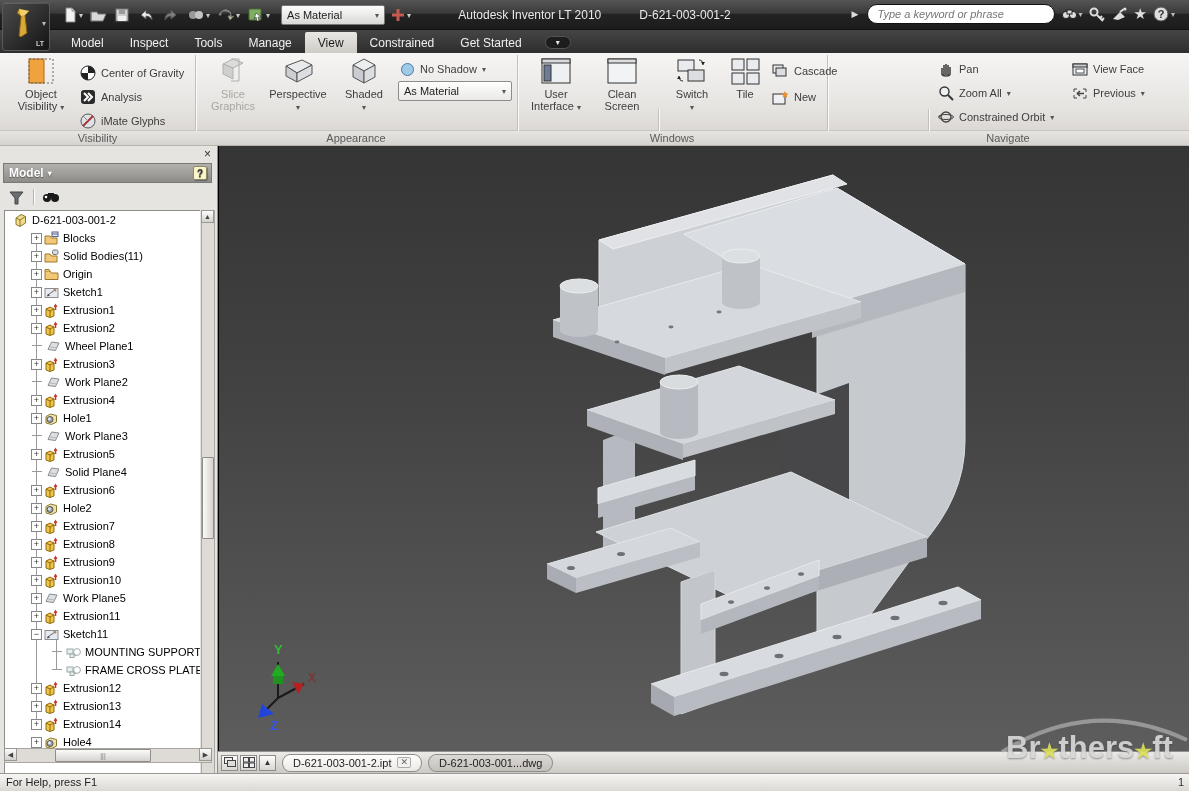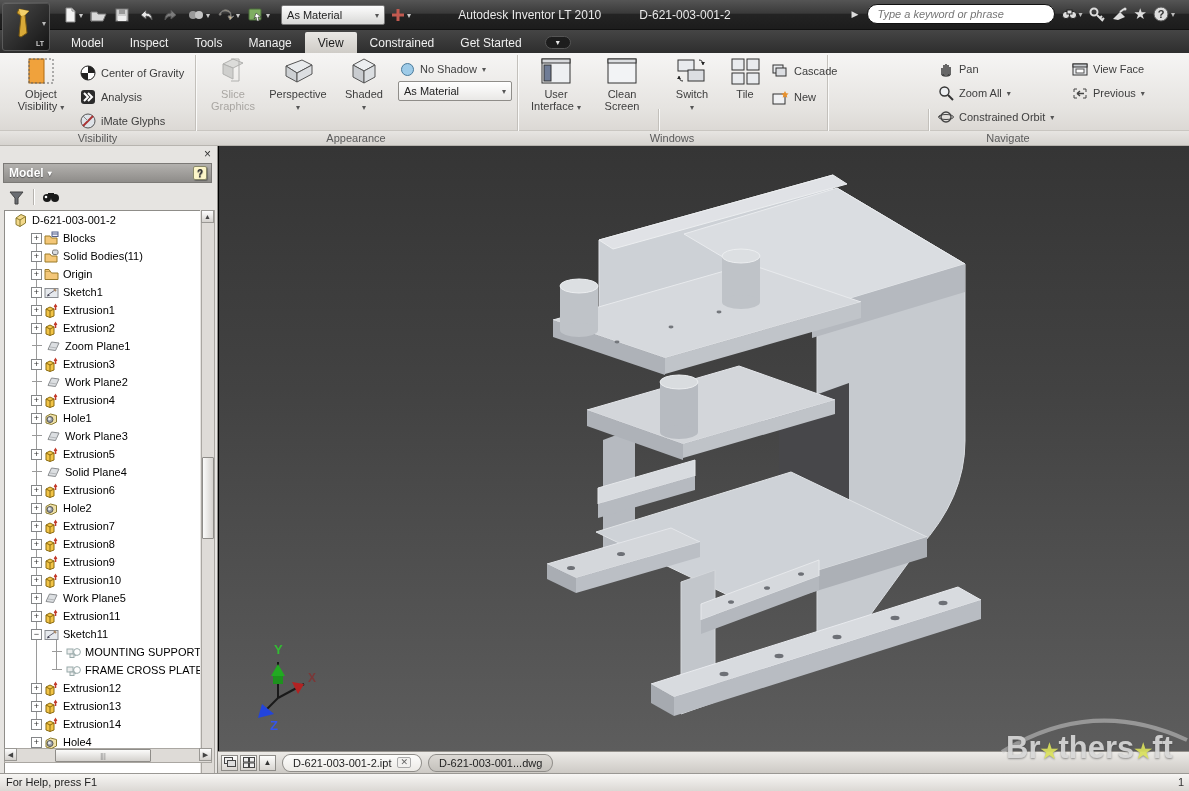--- a/index.html
+++ b/index.html
@@ -494,21 +494,21 @@
                 <path d="M11.5,0.5 L9.6,4 L13.4,4 Z" fill="#c23a2a"></path>
               </svg></span>
             <span class="lbl">Extrusion2</span>
           </div>
           <div class="trow" style="padding-left: 26px;">
             <span class="dash"></span>
             <span class="ticon"><svg width="15" height="14">
                 <path d="M2,10.5 L5.5,3 L13,4 L9.5,11.5 Z" fill="#dcdfe2" stroke="#8a8d90"></path>
                 <path d="M4,8 L11,9" stroke="#b5b8bb"></path>
               </svg></span>
-            <span class="lbl">Zoom Plane1</span>
+            <span class="lbl">Wheel Plane1</span>
           </div>
           <div class="trow" style="padding-left: 26px;">
             <span class="expander">+</span>
             <span class="ticon"><svg width="15" height="15">
                 <path d="M2,6 L6,4 L10,6 L10,13 L6,14.5 L2,13 Z" fill="#f2c447" stroke="#8a6a10"></path>
                 <path d="M2,6 L6,8 L10,6 M6,8 L6,14.5" fill="none" stroke="#8a6a10"></path>
                 <path d="M11.5,7 L11.5,2" stroke="#c23a2a" stroke-width="1.6"></path>
                 <path d="M11.5,0.5 L9.6,4 L13.4,4 Z" fill="#c23a2a"></path>
               </svg></span>
             <span class="lbl">Extrusion3</span>

